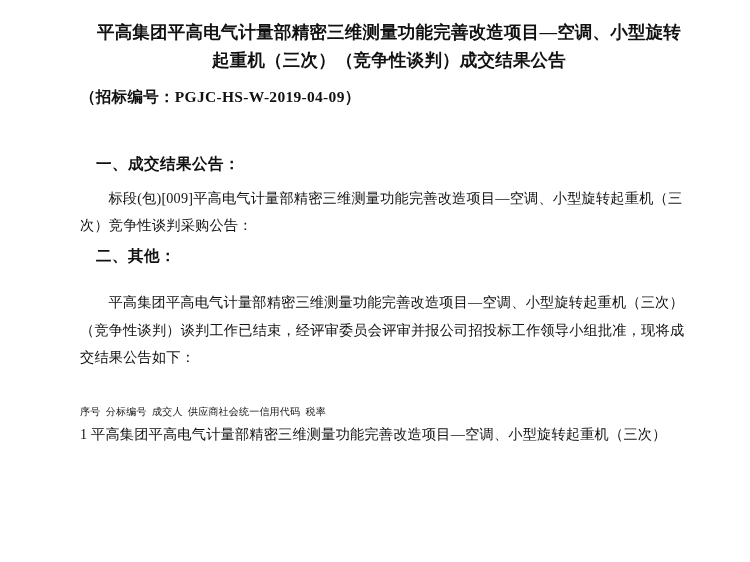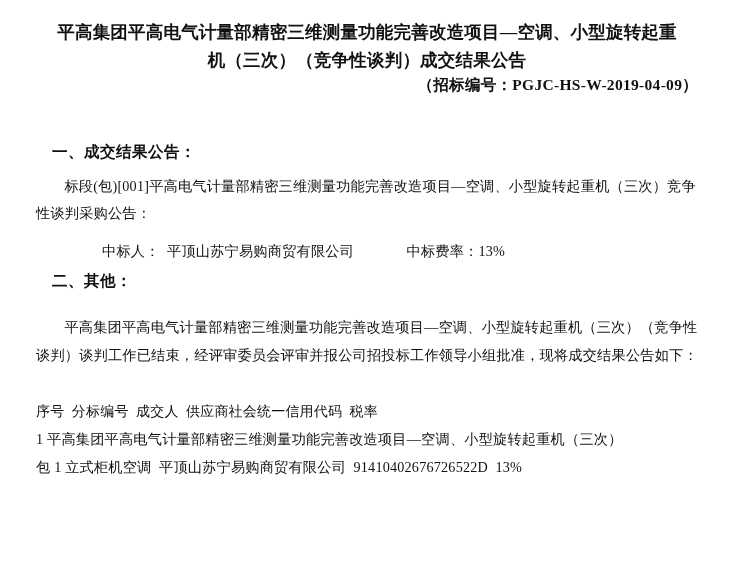--- a/index.html
+++ b/index.html
@@ -12,35 +12,35 @@
     background: #ffffff;
     font-family: "Liberation Serif", "DejaVu Serif", serif;
     color: #111111;
     overflow: hidden;
   }
   .page {
     position: relative;
     width: 750px;
     height: 562px;
     box-sizing: border-box;
-    padding: 18px 52px 0 36px;
+    padding: 18px 52px 0 80px;
   }
   .doc-title {
     font-size: 17.5px;
     font-weight: bold;
     line-height: 1.62;
     text-align: center;
     letter-spacing: 0.2px;
     margin: 0 14px;
   }
   .doc-subtitle {
     font-size: 15.5px;
     font-weight: bold;
-    text-align: right;
-    margin-top: 0;
+    text-align: left;
+    margin-top: 12px;
     letter-spacing: 0.3px;
   }
   .section {
     margin-top: 0;
   }
   .section-heading {
     font-size: 15.5px;
     font-weight: bold;
     letter-spacing: 0.5px;
     margin-left: 16px;
@@ -60,21 +60,21 @@
     line-height: 1.9;
     margin-top: 10px;
     padding-left: 66px;
     letter-spacing: 0.2px;
     white-space: pre;
   }
   .table-block {
     margin-top: 30px;
   }
   .table-header-row {
-    font-size: 14px;
+    font-size: 10px;
     line-height: 1.9;
     letter-spacing: 0.2px;
     white-space: pre;
   }
   .table-row {
     font-size: 14.2px;
     line-height: 1.95;
     letter-spacing: 0.2px;
   }
   .table-row .row-line2 {
@@ -85,30 +85,28 @@
 <body>
 
 <div class="page">
 
   <h1 class="doc-title">平高集团平高电气计量部精密三维测量功能完善改造项目—空调、小型旋转起重机（三次）（竞争性谈判）成交结果公告</h1>
 
   <div class="doc-subtitle">（招标编号：PGJC-HS-W-2019-04-09）</div>
 
   <div class="section">
     <div class="section-heading sec1-heading">一、成交结果公告：</div>
-    <p class="para">标段(包)[001]平高电气计量部精密三维测量功能完善改造项目—空调、小型旋转起重机（三次）竞争性谈判采购公告：</p>
-    <div class="bidder-line">中标人：  平顶山苏宁易购商贸有限公司              中标费率：13%</div>
+    <p class="para">标段(包)[009]平高电气计量部精密三维测量功能完善改造项目—空调、小型旋转起重机（三次）竞争性谈判采购公告：</p>
   </div>
 
   <div class="section">
     <div class="section-heading sec2-heading">二、其他：</div>
     <p class="para tight">平高集团平高电气计量部精密三维测量功能完善改造项目—空调、小型旋转起重机（三次）（竞争性谈判）谈判工作已结束，经评审委员会评审并报公司招投标工作领导小组批准，现将成交结果公告如下：</p>
   </div>
 
   <div class="table-block">
     <div class="table-header-row">序号  分标编号  成交人  供应商社会统一信用代码  税率</div>
     <div class="table-row">
       <div class="row-line1">1  平高集团平高电气计量部精密三维测量功能完善改造项目—空调、小型旋转起重机（三次）</div>
-      <div class="row-line2">包 1 立式柜机空调  平顶山苏宁易购商贸有限公司  91410402676726522D  13%</div>
     </div>
   </div>
 
 </div>
 
 </body></html>

